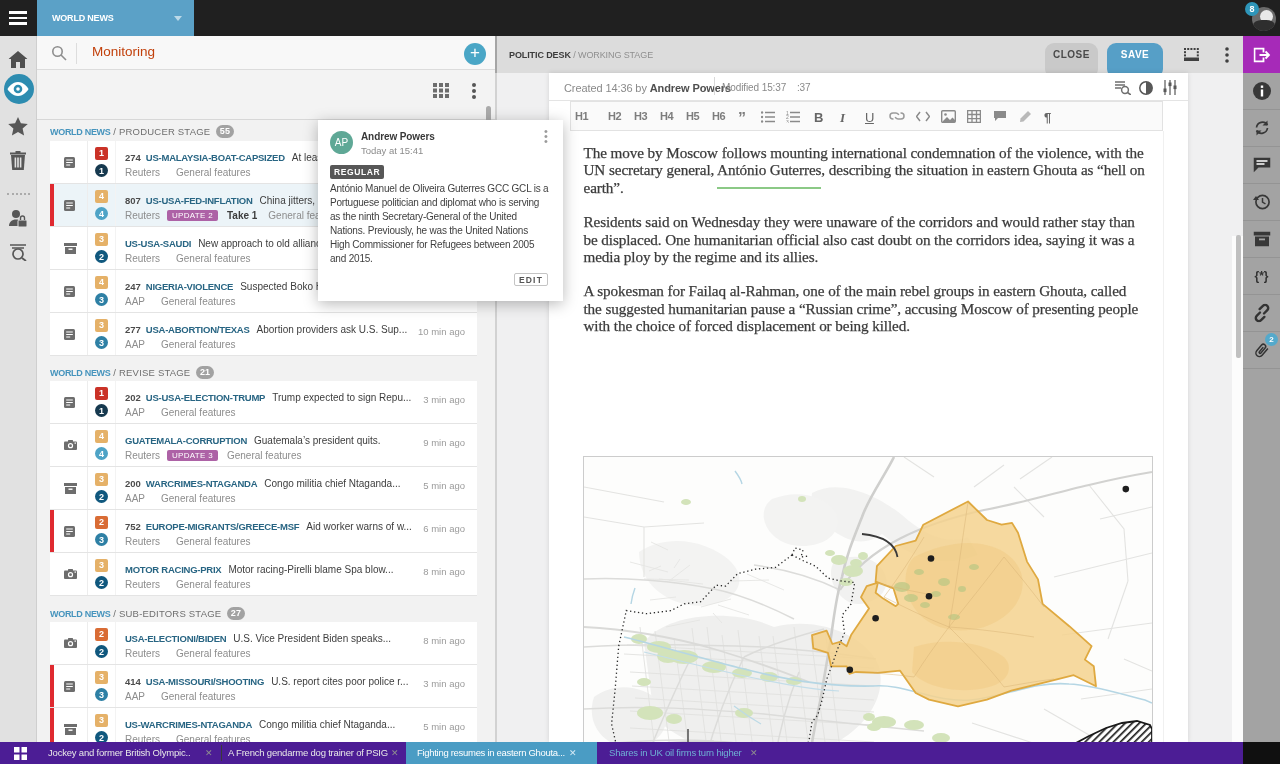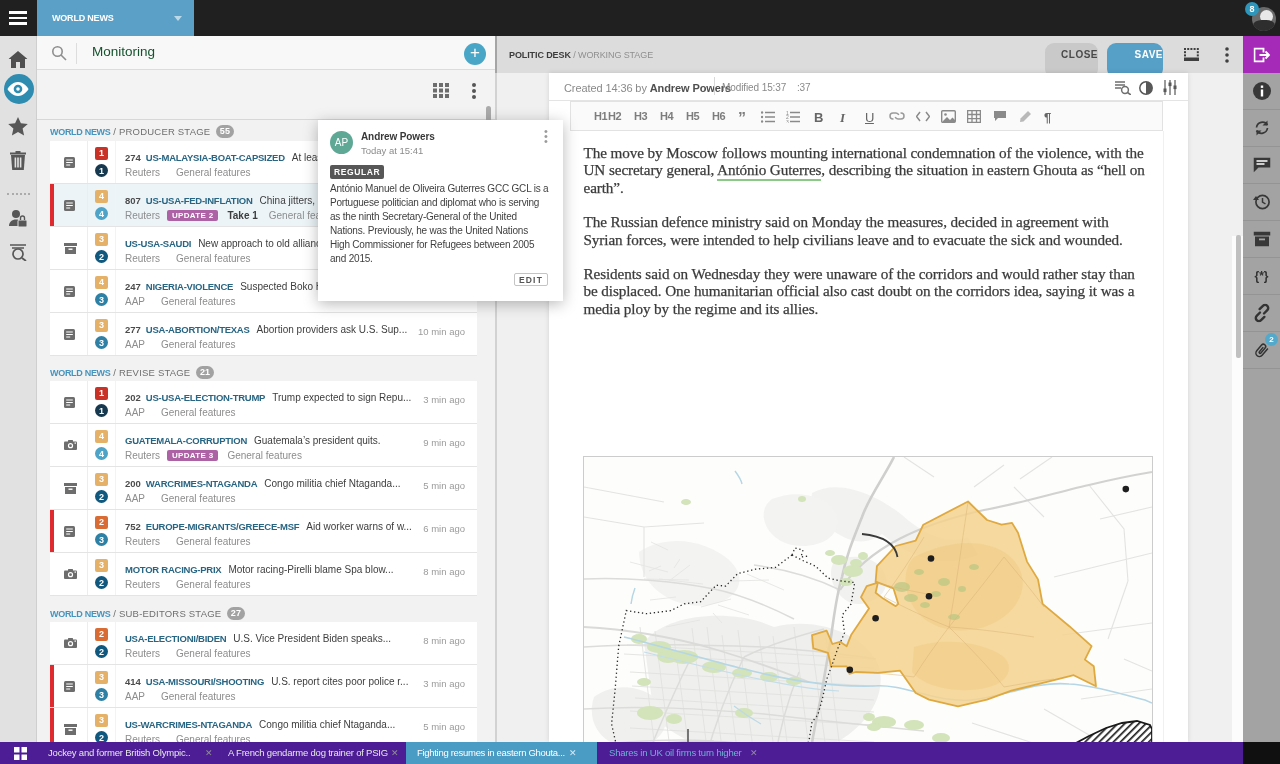--- a/index.html
+++ b/index.html
@@ -14,64 +14,64 @@
 #avbadge{position:absolute;left:1245px;top:2px;width:14px;height:14px;border-radius:50%;background:#2e96ba;color:#fff;font-size:9px;font-weight:bold;text-align:center;line-height:14px;z-index:5}
 
 #leftrail{position:absolute;left:0;top:36px;width:37px;height:706px;background:#e1e1e1;border-right:1px solid #cfcfcf}
 #leftrail svg{position:absolute;left:50%;transform:translateX(-50%)}
 #eyec{position:absolute;left:4px;top:38px;width:30px;height:30px;border-radius:50%;background:#2d8cb0}
 #lrdiv{position:absolute;left:7px;top:157px;width:23px;border-top:2px dotted #ababab}
 
 #leftpanel{position:absolute;left:37px;top:36px;width:458px;height:706px;background:#f2f2f2}
 #searchrow{position:absolute;left:0;top:0;width:458px;height:34px;background:#f8f8f8;border-bottom:1px solid #dcdcdc}
 #searchrow .sep{position:absolute;left:39px;top:7px;width:1px;height:21px;background:#ddd}
-#mtext{position:absolute;left:55px;top:8px;font-size:13.5px;color:#14532d}
+#mtext{position:absolute;left:55px;top:8px;font-size:13.5px;color:#c2410c}
 #plusbtn{position:absolute;left:427px;top:7px;width:22px;height:22px;border-radius:50%;background:#4aa6c6;color:#fff;font-size:17px;line-height:20px;text-align:center}
 #filtrow{position:absolute;left:0;top:34px;width:458px;height:50px;background:#f3f3f3;border-bottom:1px solid #d7d7d7}
 .ghead{position:absolute;left:13px;height:20px;font-size:9.5px;letter-spacing:.2px;color:#6e6e6e;white-space:nowrap}
 .ghead b{color:#4694bd;font-weight:bold;font-size:9px;letter-spacing:-.3px}
 .gpill{display:inline-block;min-width:18px;height:13px;background:#a2a2a2;border-radius:7px;color:#fff;font-size:9px;font-weight:bold;text-align:center;line-height:13px;position:relative;top:-1px;padding:0 3px}
 .row{position:absolute;left:13px;width:427px;height:43px;background:#fff;border-bottom:1px solid #e4e4e4}
 .row.sel{background:#ecf4f8}
 .rbar{position:absolute;left:0;top:0;width:4px;height:100%;background:#df2a30}
 .csep1{position:absolute;left:37px;top:0;width:1px;height:100%;background:#ededed}
 .csep2{position:absolute;left:65px;top:0;width:1px;height:100%;background:#f3f3f3}
 .ricon{position:absolute;left:14px;top:16px;color:#6d6d6d}
 .sq{position:absolute;left:45px;top:6px;width:13px;height:13px;border-radius:2px;color:#fff;font-size:9px;font-weight:bold;text-align:center;line-height:13px}
 .ci{position:absolute;left:45px;top:23px;width:13px;height:13px;border-radius:50%;color:#fff;font-size:9px;font-weight:bold;text-align:center;line-height:14px}
 .c-r{background:#ca3227}.c-o{background:#d96c35}.c-t{background:#e5b168}
 .k1{background:#16394f}.k2{background:#10587e}.k3{background:#2e80a5}.k4{background:#4ea3c6}
 .l1{position:absolute;left:75px;top:11px;font-size:10px;color:#3d3d3d;white-space:nowrap;max-width:293px;overflow:hidden}
 .l1 .num{font-weight:bold;color:#4c4c4c;margin-right:5px;font-size:9.5px}
 .l1 .slug{font-weight:bold;color:#286583;margin-right:7px;font-size:9.5px;letter-spacing:-.25px}
 .l2{position:absolute;left:75px;top:26px;font-size:10px;color:#8d8d8d;white-space:nowrap}
 .l2 .g{margin-right:16px}
-.upd{display:inline-block;background:#ad62a6;color:#fff;font-size:8px;font-weight:bold;border-radius:2px;padding:1px 5px;margin-left:-9px;margin-right:9px;position:relative;top:-1px;letter-spacing:.3px}
+.upd{display:inline-block;background:#ad62a6;color:#fff;font-size:8px;font-weight:normal;border-radius:2px;padding:1px 5px;margin-left:-9px;margin-right:9px;position:relative;top:-1px;letter-spacing:.3px}
 .take{color:#3d3d3d;font-weight:bold;margin-right:11px}
 .tim{position:absolute;right:12px;top:13px;font-size:9.5px;color:#9b9b9b}
 #lpscroll{position:absolute;left:449px;top:70px;width:5px;height:38px;background:#ababab;border-radius:3px}
 
 #editor{position:absolute;left:495px;top:36px;width:748px;height:706px;background:#f0f0f1}
 #ehead{position:absolute;left:0;top:0;width:748px;height:37px;background:#dcdcdc;border-left:2px solid #a5a5a5}
 #ehead .t{position:absolute;left:12px;top:14px;font-size:9px;color:#8f8f8f;letter-spacing:-.1px}
 #ehead .t b{color:#3c3c3c}
-.btn{position:absolute;top:7px;height:35px;border-radius:9px;font-size:10px;font-weight:bold;letter-spacing:.5px;text-align:right;line-height:23px}
+.btn{position:absolute;top:7px;height:35px;border-radius:9px;font-size:10px;font-weight:bold;letter-spacing:.5px;text-align:center;line-height:23px}
 #bclose{left:548px;width:53px;background:#c9c9c9;color:#4a4a4a}
 #bsave{left:610px;width:56px;background:#569fc7;color:#fff}
 #sheet{position:absolute;left:54px;top:37px;width:639px;height:669px;background:#fff;box-shadow:0 0 5px rgba(0,0,0,.12)}
 #crow{position:absolute;left:0;top:0;width:639px;height:28px;border-bottom:1px solid #e4e4e4;font-size:10px;letter-spacing:-.1px;color:#8a8a8a}
 #crow .c1{position:absolute;left:15px;top:9px;font-size:11px}
 #crow .c1 b{color:#4f4f4f;font-weight:bold}
 #crow .pipe{position:absolute;left:165px;top:4px;width:1px;height:18px;background:#d9d9d9}
 #crow .c2{position:absolute;left:173px;top:9px}
 #toolbar{position:absolute;left:21px;top:28px;width:593px;height:30px;background:#fafafa;border:1px solid #e2e2e2;color:#8a8a8a}
 .tb{position:absolute;top:8px;font-size:11px;font-weight:bold;color:#7d7d7d;letter-spacing:-.5px}
 #atext{position:absolute;left:34.5px;top:71px;width:570px;font-family:"Liberation Serif",serif;font-size:15.2px;letter-spacing:-.1px;line-height:17.4px;color:#3b3b3b;white-space:nowrap;-webkit-text-stroke:0.25px #3b3b3b}
 #atext p{margin-bottom:17px}
-#guter{border-bottom:2px solid #8bc986;padding-bottom:1px}
+#guter{border-bottom:2px solid #8bc986;padding-bottom:9px}
 #mapcard{position:absolute;left:34px;top:383px;width:570px;height:307px;border:1px solid #ccc;background:#fff;overflow:hidden}
 #edscroll{position:absolute;left:741px;top:199px;width:5px;height:123px;background:#c0c0c0;border-radius:2px}
 
 #rightrail{position:absolute;left:1243px;top:36px;width:37px;height:706px;background:#a3a3a3}
 .rcell{position:absolute;left:0;width:37px;height:37px;border-bottom:1px solid #949494}
 #rlogout{background:#a62ab8;border-bottom:none}
 .rcell svg{position:absolute;left:50%;top:50%;transform:translate(-50%,-50%)}
 #clipbadge{position:absolute;left:22px;top:1px;width:13px;height:13px;border-radius:50%;background:#54a9cb;color:#fff;font-size:8px;font-weight:bold;text-align:center;line-height:13px;z-index:2}
 
 #bottombar{position:absolute;left:0;top:742px;width:1280px;height:30px;background:#4c1d95;color:#e8e8e8;font-size:9.5px;letter-spacing:-.1px;z-index:30}
@@ -408,21 +408,21 @@
       <svg style="position:absolute;left:614px;top:7px" width="14" height="15" viewBox="0 0 14 15">
           <g stroke="#585858" stroke-width="1.2">
             <path d="M2 0v15M7 0v15M12 0v15"></path>
           </g>
           <rect x="0.5" y="8.5" width="3" height="3.6" fill="#585858"></rect>
           <rect x="5.5" y="2.5" width="3" height="3.6" fill="#585858"></rect>
           <rect x="10.5" y="5.5" width="3" height="3.6" fill="#585858"></rect>
         </svg>
     </div>
     <div id="toolbar">
-      <span class="tb" style="left:23px">H1</span>
+      <span class="tb" style="left:4px">H1</span>
         <span class="tb" style="left:37px">H2</span>
         <span class="tb" style="left:63px">H3</span>
         <span class="tb" style="left:89px">H4</span>
         <span class="tb" style="left:115px">H5</span>
         <span class="tb" style="left:141px">H6</span>
       <span class="tb" style="left:167px;font-size:16px;letter-spacing:0">”</span>
       <svg style="position:absolute;left:190px;top:9px" width="14" height="12" viewBox="0 0 14 12">
           <g stroke="#8a8a8a" stroke-width="1.5">
             <path d="M4 1.5h10M4 6h10M4 10.5h10"></path>
           </g>
@@ -465,22 +465,22 @@
       <svg style="position:absolute;left:422px;top:8px" width="14" height="12" viewBox="0 0 14 12">
           <path d="M1 1h12v7H5l-3 3V8H1z" fill="#8a8a8a"></path>
         </svg>
       <svg style="position:absolute;left:448px;top:8px" width="13" height="13" viewBox="0 0 13 13">
           <path d="M9 1l3 3-7.5 7.5L1 12l.5-3.5z" fill="#b9b9b9"></path>
         </svg>
       <span class="tb" style="left:473px;font-size:13px;color:#666">¶</span>
     </div>
     <div id="atext">
       <p>The move by Moscow follows mounting international condemnation of the violence, with the<br>UN secretary general, <span id="guter">António Guterres</span>, describing the situation in eastern Ghouta as “hell on<br>earth”.</p>
-      <p>The Russian defence ministry said on Monday the measures, decided in agreement with<br>Syrian forces, were intended to help civilians leave and to evacuate the sick and wounded.</p>
       <p>Residents said on Wednesday they were unaware of the corridors and would rather stay than<br>be displaced. One humanitarian official also cast doubt on the corridors idea, saying it was a<br>media ploy by the regime and its allies.</p>
+      <p>A spokesman for Failaq al-Rahman, one of the main rebel groups in eastern Ghouta, called<br>the suggested humanitarian pause a “Russian crime”, accusing Moscow of presenting people<br>with the choice of forced displacement or being killed.</p>
     </div>
     <div style="position:absolute;left:614px;top:58px;width:1px;height:611px;background:#f0f0f0"></div>
       <div id="mapcard"><svg width="568" height="307" viewBox="0 0 568 307">
 <defs>
             <pattern id="hatch" width="5" height="5" patternTransform="rotate(45)" patternUnits="userSpaceOnUse">
               <rect width="5" height="5" fill="#fff"></rect>
               <rect width="1.7" height="5" fill="#222"></rect>
             </pattern>
           </defs>
 <rect width="568" height="307" fill="#fdfdfc"></rect>

